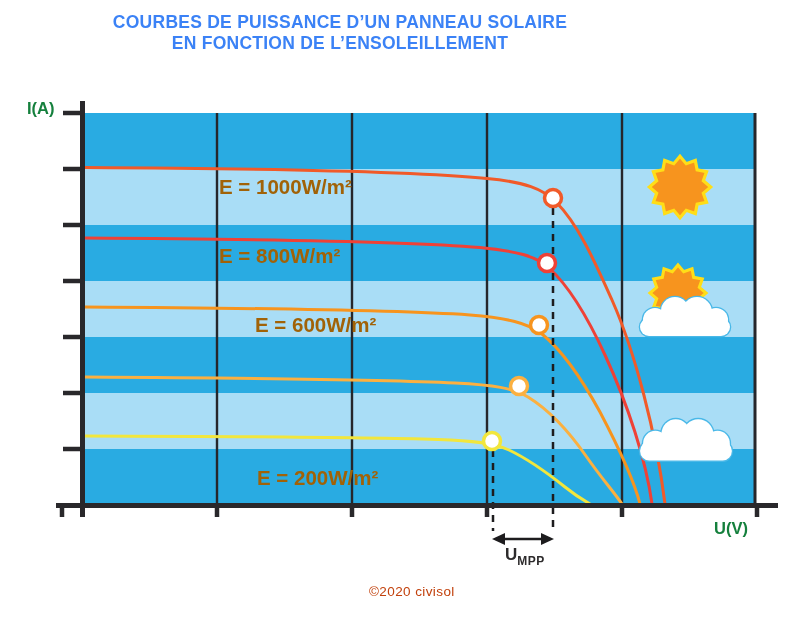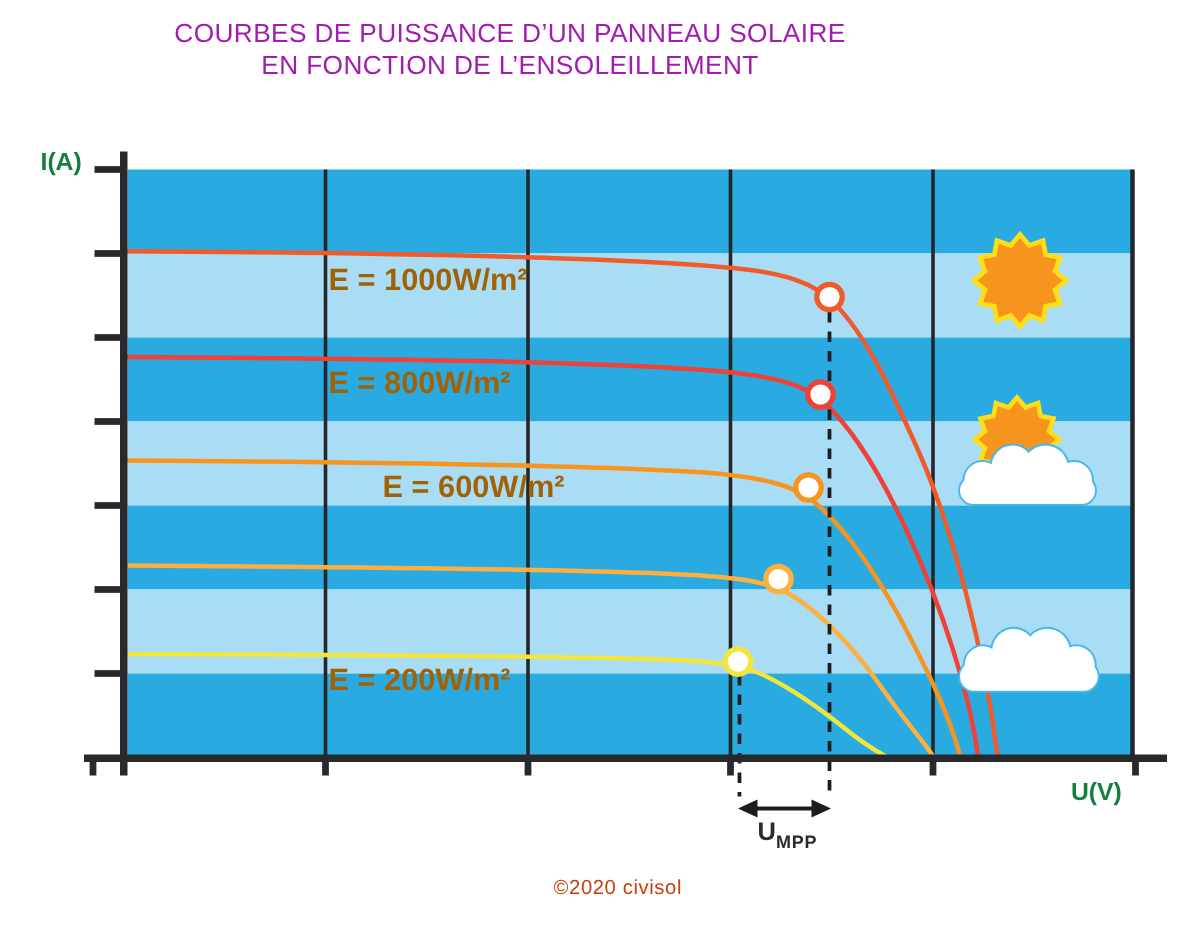--- a/index.html
+++ b/index.html
@@ -3,29 +3,29 @@
 <meta charset="utf-8">
 <style>
   html,body{margin:0;padding:0;background:#ffffff;}
   .stage{
     position:relative;width:800px;height:621px;background:#ffffff;overflow:hidden;
     font-family:"Liberation Sans","DejaVu Sans",sans-serif;color:#2d2b2c;
   }
   .stage svg{position:absolute;left:0;top:0;}
   .chart-title{
     position:absolute;left:0;top:12px;width:680px;text-align:center;
-    font-size:17.5px;font-weight:400;line-height:21px;letter-spacing:.25px;color:#a21caf;
+    font-size:17.5px;font-weight:700;line-height:21px;letter-spacing:.25px;color:#3b82f6;
   }
   .axis-label{position:absolute;font-size:16.5px;font-weight:700;color:#15803d;}
   .y-label{left:27px;top:99px;}
   .x-label{left:714px;top:519px;}
   .curve-label{
     position:absolute;left:219px;font-size:20.5px;font-weight:600;color:#a16207;white-space:nowrap;
   }
-  .cl-0{top:175px;} .cl-1{top:244px;} .cl-2{top:313px;margin-left:36px;} .cl-3{top:383px;} .cl-4{top:442px;}
+  .cl-0{top:175px;} .cl-1{top:244px;} .cl-2{top:313px;margin-left:36px;} .cl-3{top:383px;} .cl-4{top:466px;padding-left:38px;}
   .umpp{position:absolute;left:505px;top:545px;font-weight:700;color:#2d2b2c;white-space:nowrap;}
   .umpp .u-main{font-size:17px;}
   .umpp .u-sub{font-size:12px;vertical-align:-5px;letter-spacing:.5px;}
   .credit{
     position:absolute;left:369px;top:584px;font-size:13.5px;font-weight:400;
     color:#c2410c;letter-spacing:.4px;
   }
 </style>
 </head>
 <body>

